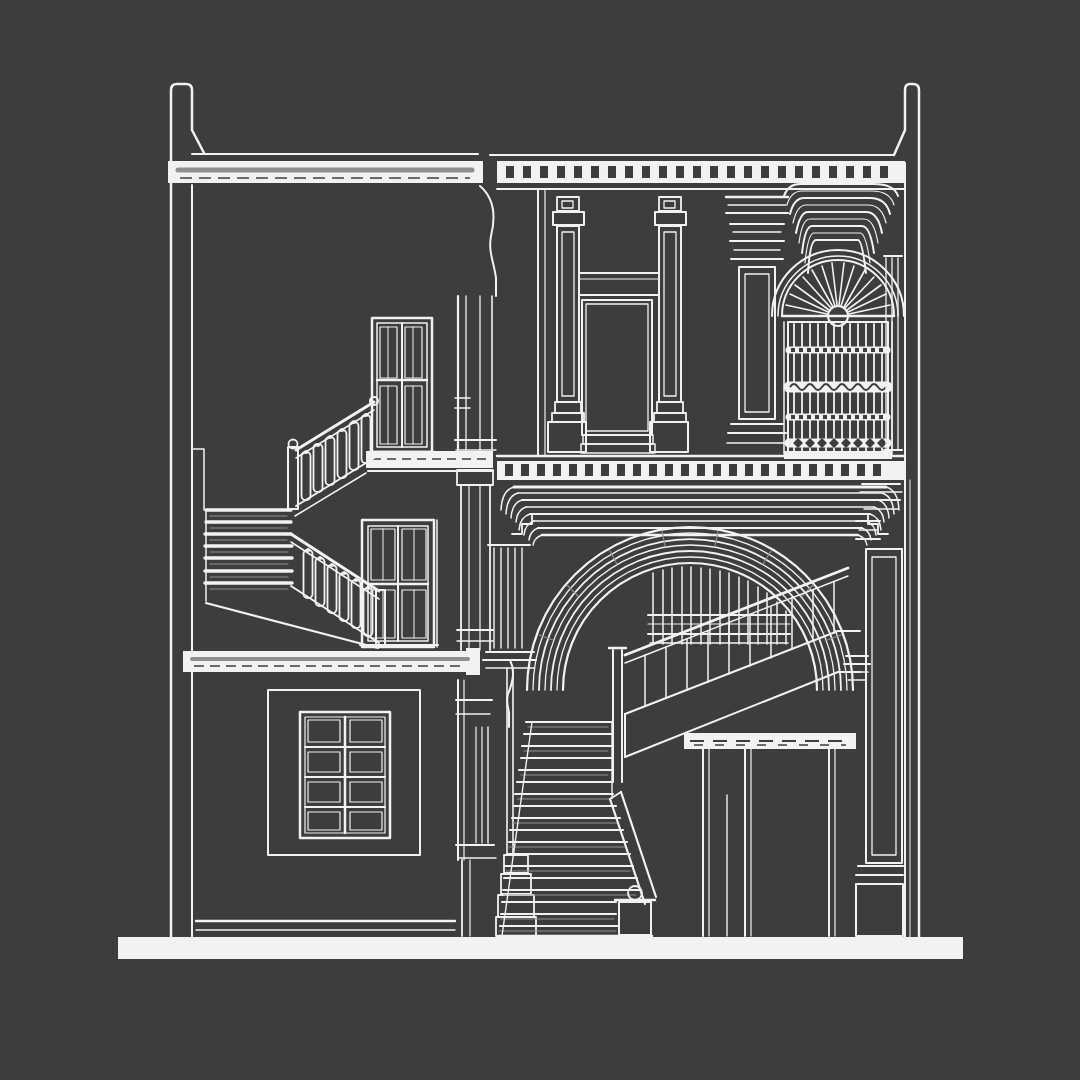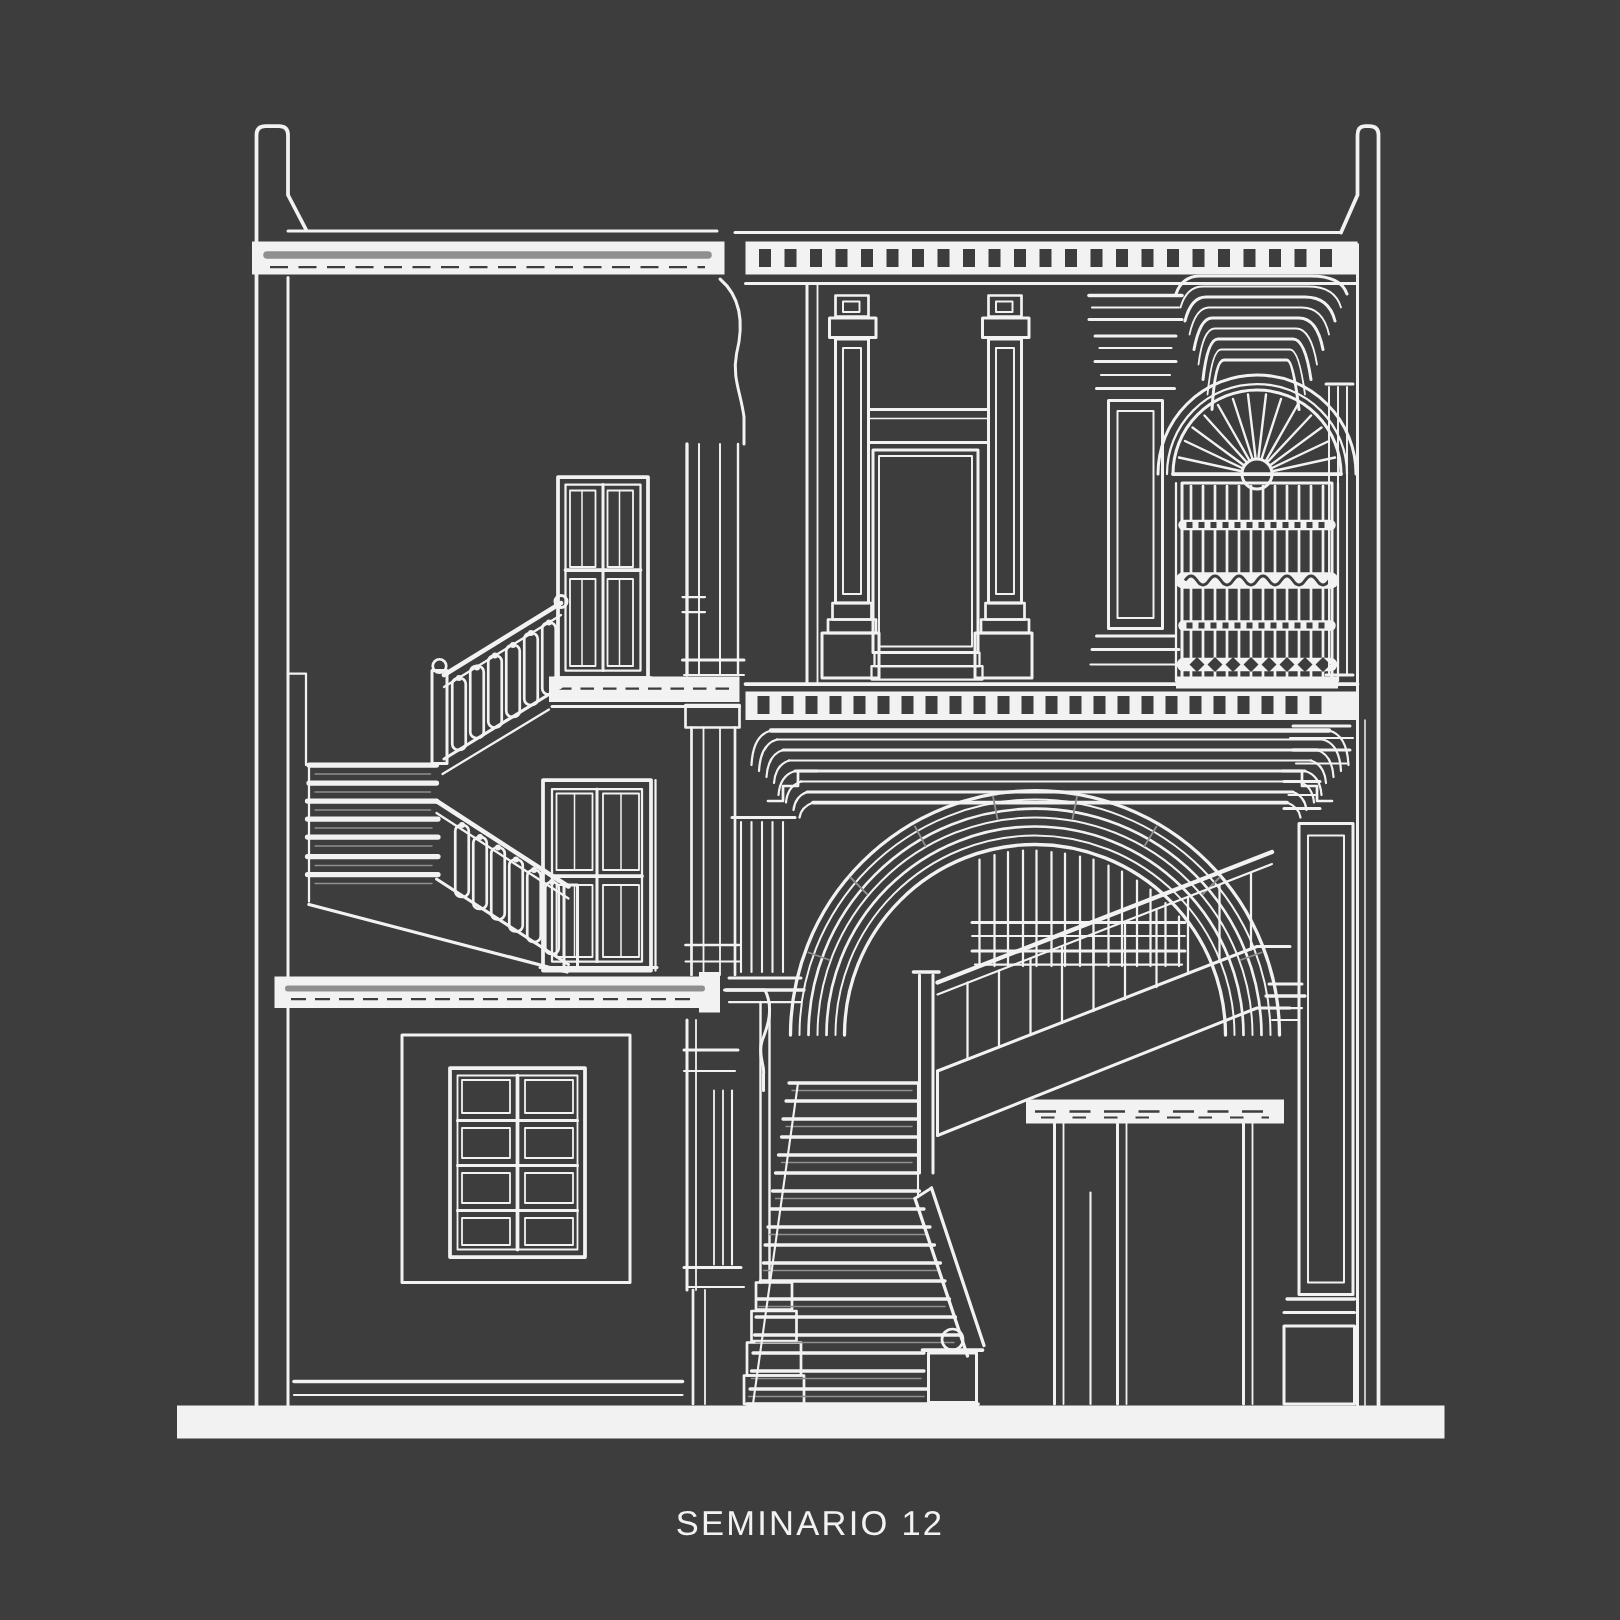--- a/index.html
+++ b/index.html
@@ -377,14 +377,13 @@
     <path class="s" stroke-width="1.2" d="M709 749V936"></path>
     <path class="s" stroke-width="1.4" d="M727 795V936"></path>
     <path class="s" stroke-width="2" d="M745 749V936"></path>
     <path class="s" stroke-width="1.2" d="M751 749V936"></path>
     <path class="s" stroke-width="2" d="M829 749V936"></path>
     <path class="s" stroke-width="1.2" d="M835 749V936"></path>
   </g>
 
 </svg>
 
-<div class="caption">SEMINARIO 12</div>
 </div>
 
 </body></html>

